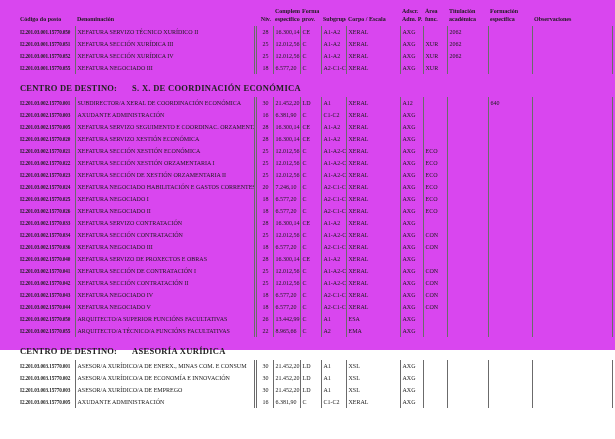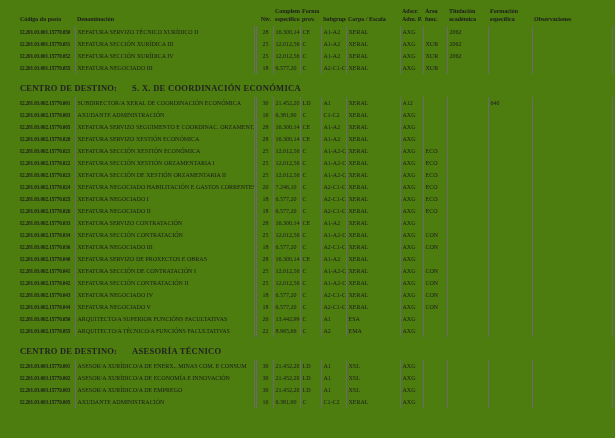--- a/index.html
+++ b/index.html
@@ -1,21 +1,21 @@
 <!DOCTYPE html>
 <html><head>
 <meta charset="utf-8">
 <style>
   html, body { margin:0; padding:0; }
   body {
     width:615px; height:439px; background:#ffffff; overflow:hidden;
     font-family:"Liberation Serif", serif; color:#1c1c1c;
     -webkit-text-size-adjust:none;
   }
-  .page { position:relative; width:615px; height:438px; background:#4d7c0f; }
+  .page { position:relative; width:615px; height:350px; background:#d946ef; }
   table.rpt {
     position:absolute; top:8px; left:18px; width:594px;
     border-collapse:collapse; table-layout:fixed;
   }
   th, td {
     padding:0 2px; margin:0; overflow:hidden; white-space:nowrap;
     vertical-align:bottom; text-align:left;
   }
   thead th { font-weight:bold; font-size:6px; line-height:7.5px; padding-bottom:3px; }
   thead .hl1, thead .hl2 { height:7.5px; }
@@ -438,21 +438,21 @@
           <td class="c4">C</td>
           <td class="c5">A2</td>
           <td class="c6">EMA</td>
           <td class="c7">AXG</td>
           <td class="c8"></td>
           <td class="c9"></td>
           <td class="c10"></td>
           <td class="c11"></td>
         </tr>
         <tr class="section-row">
-          <td colspan="12"><span class="sec-label">CENTRO DE DESTINO:</span><span class="sec-name">ASESORÍA TÉCNICO</span></td>
+          <td colspan="12"><span class="sec-label">CENTRO DE DESTINO:</span><span class="sec-name">ASESORÍA XURÍDICA</span></td>
         </tr>
         <tr class="data-row">
           <td class="c0">I2.201.03.003.15770.001</td>
           <td class="c1">ASESOR/A XURÍDICO/A DE ENERX., MINAS COM. E CONSUM</td>
           <td class="c2">30</td>
           <td class="c3">21.452,20</td>
           <td class="c4">LD</td>
           <td class="c5">A1</td>
           <td class="c6">XSL</td>
           <td class="c7">AXG</td>

